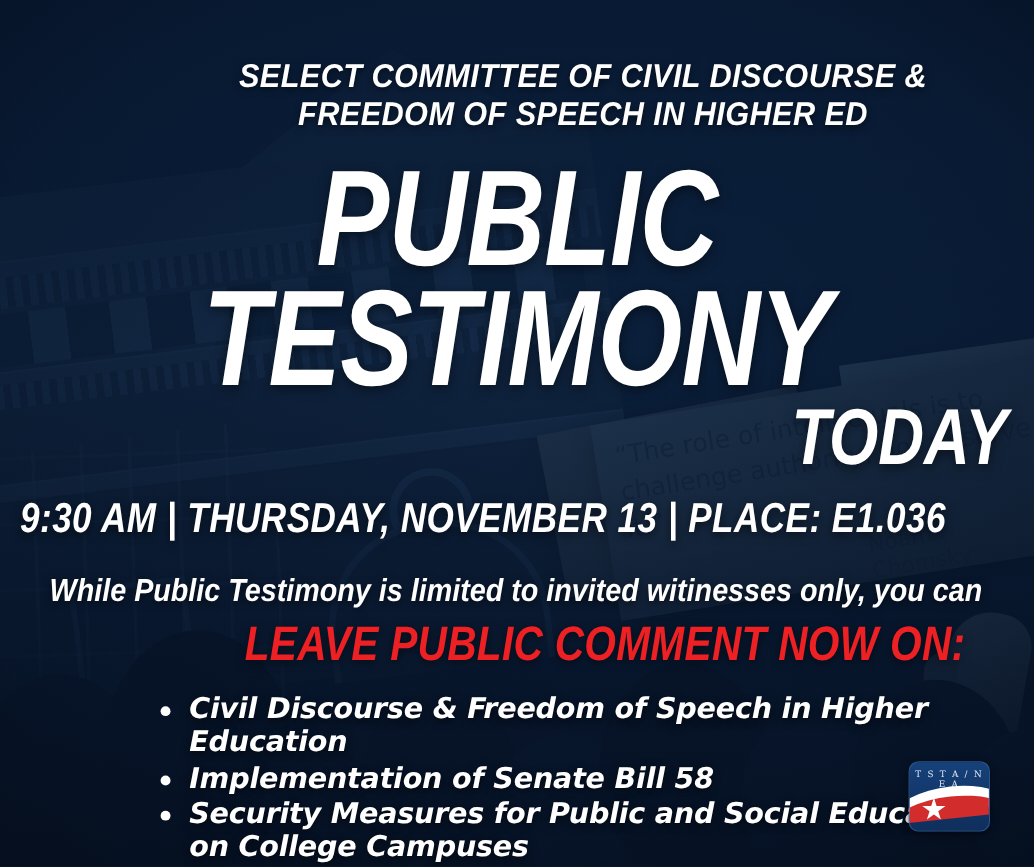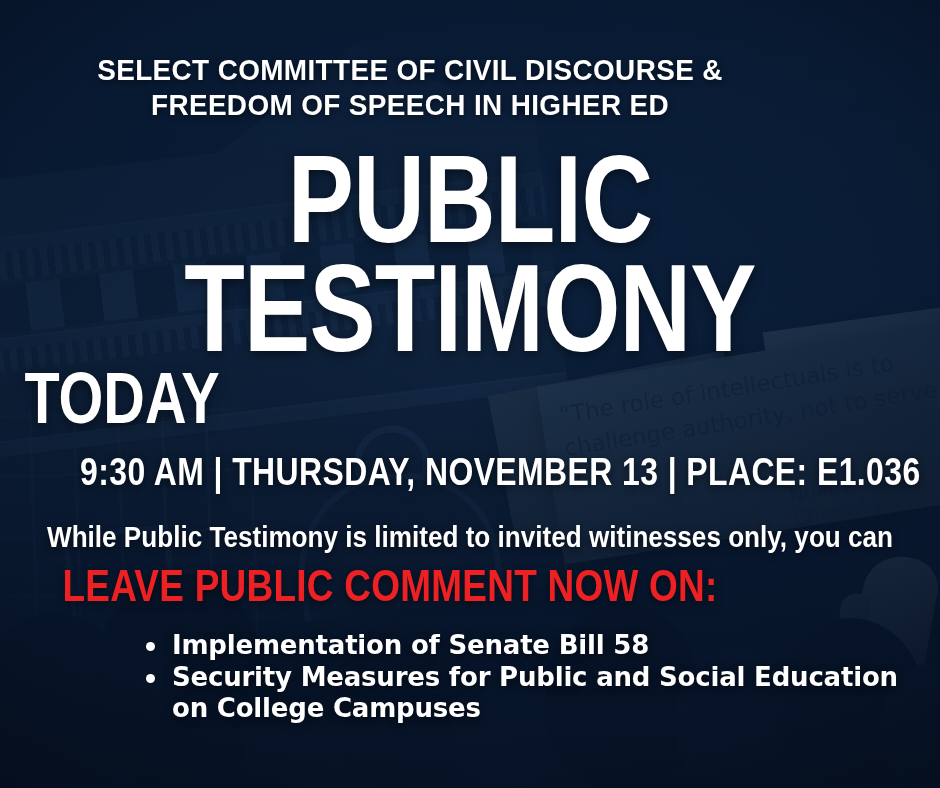--- a/index.html
+++ b/index.html
@@ -222,22 +222,23 @@
     position: absolute; inset: 0;
     background: rgba(16,45,80,.30);
     mix-blend-mode: multiply;
   }
 
   
   .content {
     position: absolute; inset: 0;
     display: flex;
     flex-direction: column;
-    align-items: flex-start;
+    align-items: flex-end;
     text-align: center;
+    font-style: italic;
   }
 
   .kicker {
     margin-top: 52px;
     width: 820px;
     color: #ffffff;
     font-family: "Liberation Sans", sans-serif;
     font-weight: bold;
     font-size: 30px;
     line-height: 1.18;
@@ -441,20 +442,27 @@
 
     <div class="subheadline">TODAY</div>
 
     <div class="details">9:30 AM | THURSDAY, NOVEMBER 13 | PLACE: E1.036</div>
 
     <div class="note">While Public Testimony is limited to invited witinesses only, you can</div>
 
     <div class="cta">LEAVE PUBLIC COMMENT NOW ON:</div>
 
     <ul class="topics">
+      <li>Civil Discourse &amp; Freedom of Speech in Higher Education</li>
       <li>Implementation of Senate Bill 58</li>
       <li>Security Measures for Public and Social Education on College Campuses</li>
     </ul>
 
   </div>
 
+  <div class="logo">
+    <div class="logo-text">T S T A / N E A</div>
+    <div class="logo-wave-white"></div>
+    <div class="logo-wave-red"></div>
+    <div class="logo-star"></div>
+  </div>
 
 </div>
 
 </body></html>

